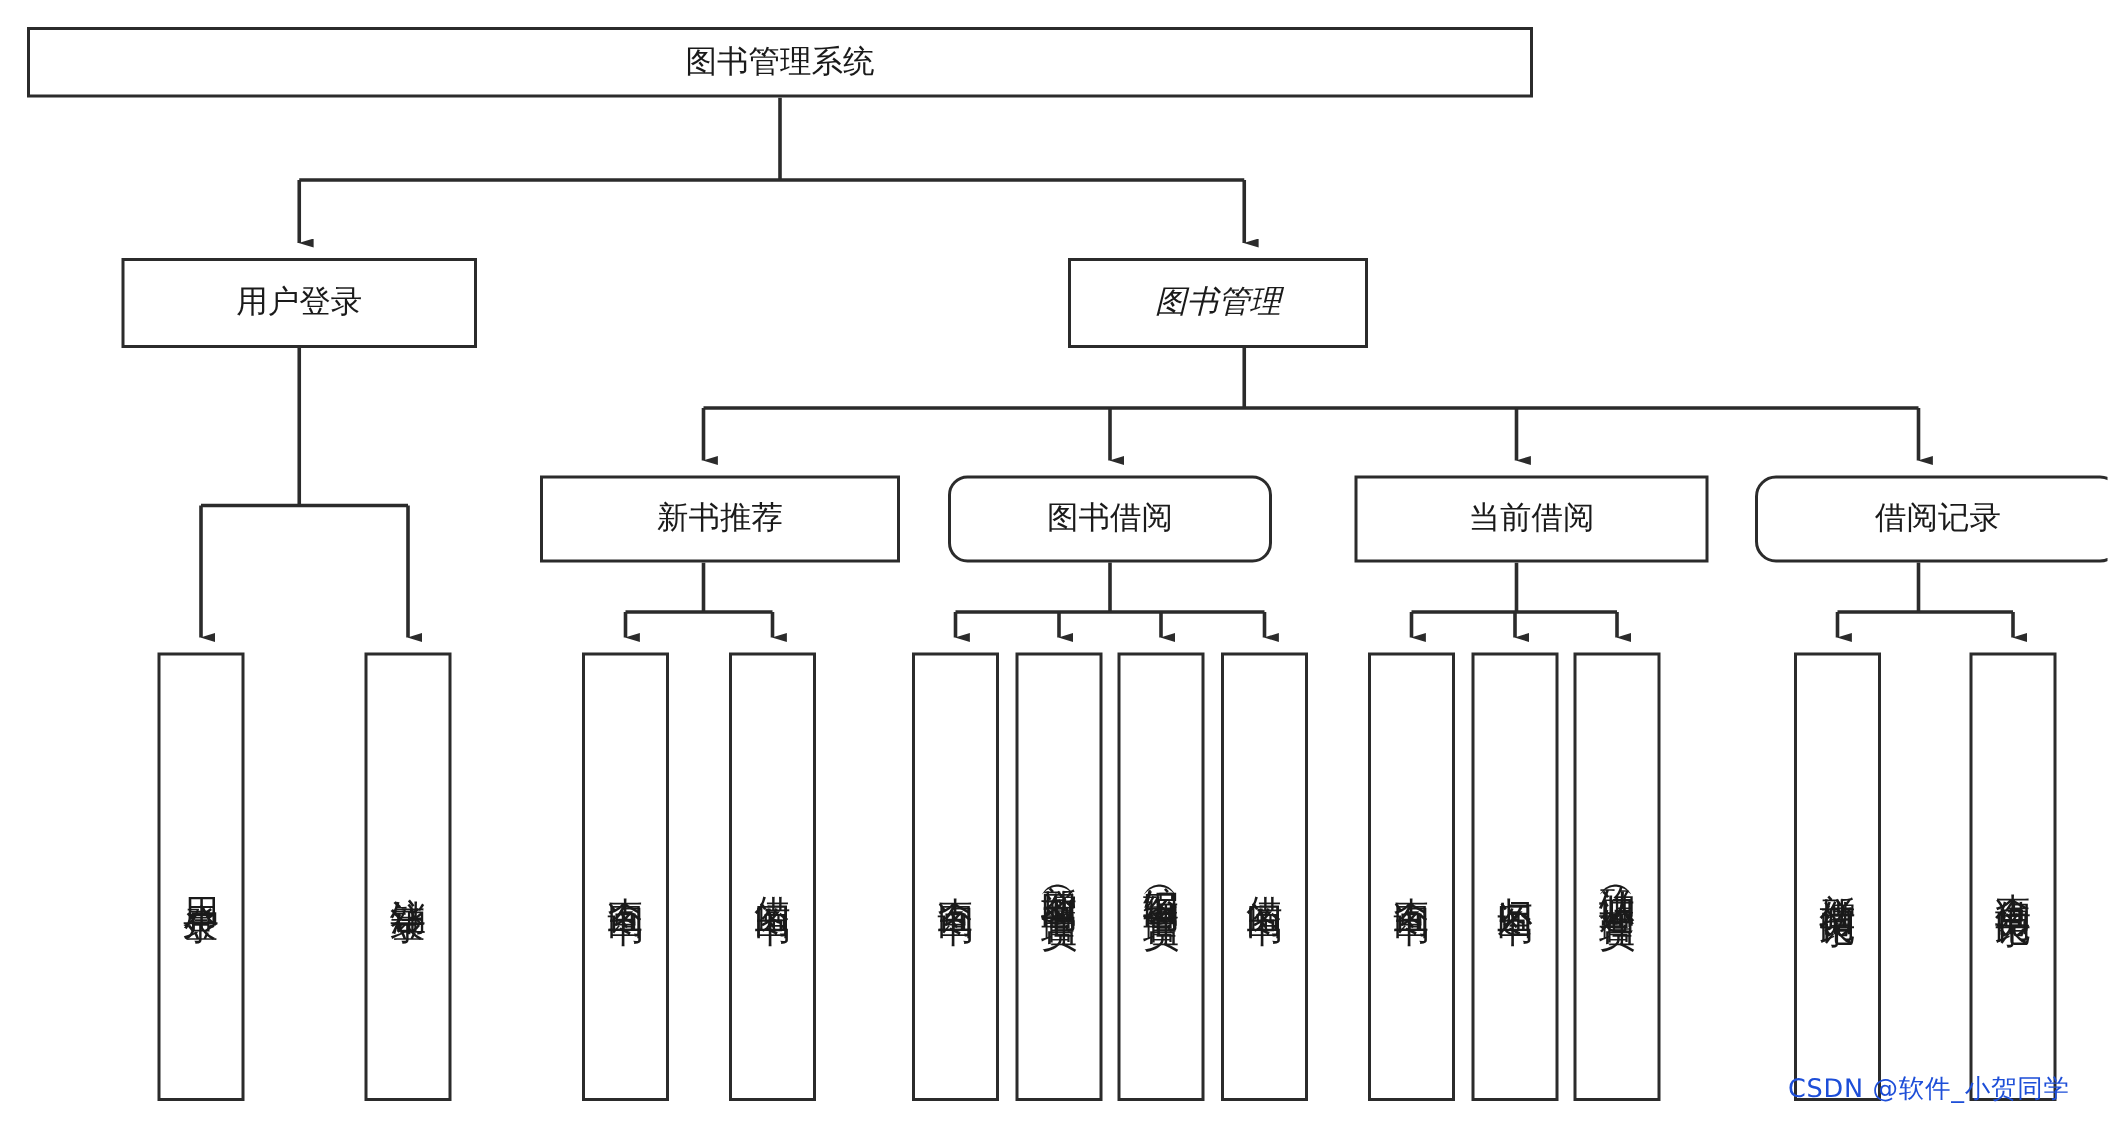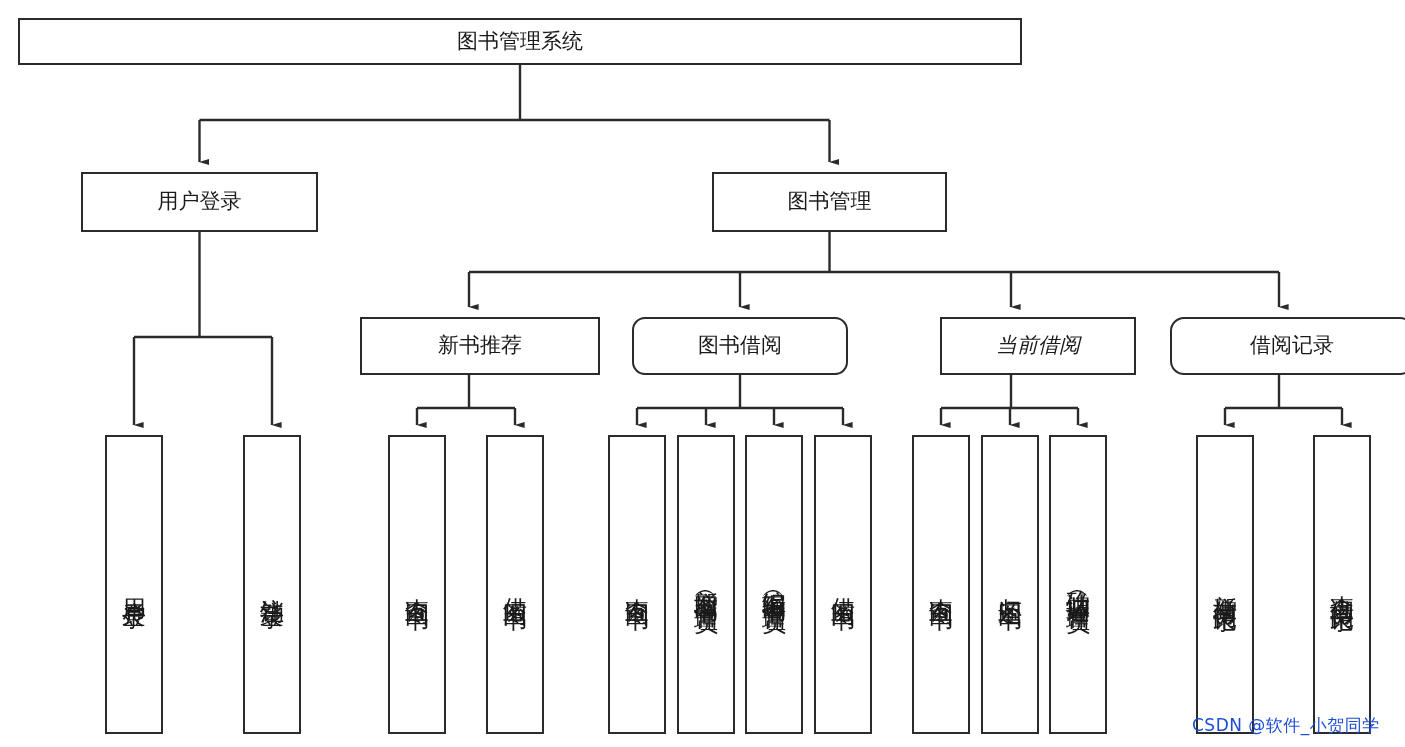--- a/index.html
+++ b/index.html
@@ -112,30 +112,30 @@
       </g>
   </svg>
 
   <div id="node-layer">
       <div class="node horiz" style="left: 18px; top: 18px; width: 1004px; height: 47px;">
         <span class="node-label">图书管理系统</span>
       </div>
       <div class="node horiz" style="left: 81px; top: 172px; width: 237px; height: 60px;">
         <span class="node-label">用户登录</span>
       </div>
-      <div class="node horiz" style="left: 712px; top: 172px; width: 235px; height: 60px;">
+      <div class="node horiz" style="left: 712px; top: 172px; width: 200px; height: 60px; font-style: italic;">
         <span class="node-label">图书管理</span>
       </div>
       <div class="node horiz" style="left: 360px; top: 317px; width: 240px; height: 58px;">
         <span class="node-label">新书推荐</span>
       </div>
       <div class="node horiz" style="left: 632px; top: 317px; width: 216px; height: 58px; border-radius: 13px;">
         <span class="node-label">图书借阅</span>
       </div>
-      <div class="node horiz" style="left: 940px; top: 317px; width: 196px; height: 58px; font-style: italic;">
+      <div class="node horiz" style="left: 903px; top: 317px; width: 236px; height: 58px;">
         <span class="node-label">当前借阅</span>
       </div>
       <div class="node horiz" style="left: 1170px; top: 317px; width: 244px; height: 58px; border-radius: 14px;">
         <span class="node-label">借阅记录</span>
       </div>
       <div class="node vert" style="left: 105px; top: 435px; width: 58px; height: 299px;">
         <span class="node-label">用户登录</span>
       </div>
       <div class="node vert" style="left: 243px; top: 435px; width: 58px; height: 299px;">
         <span class="node-label">注销登录</span>

